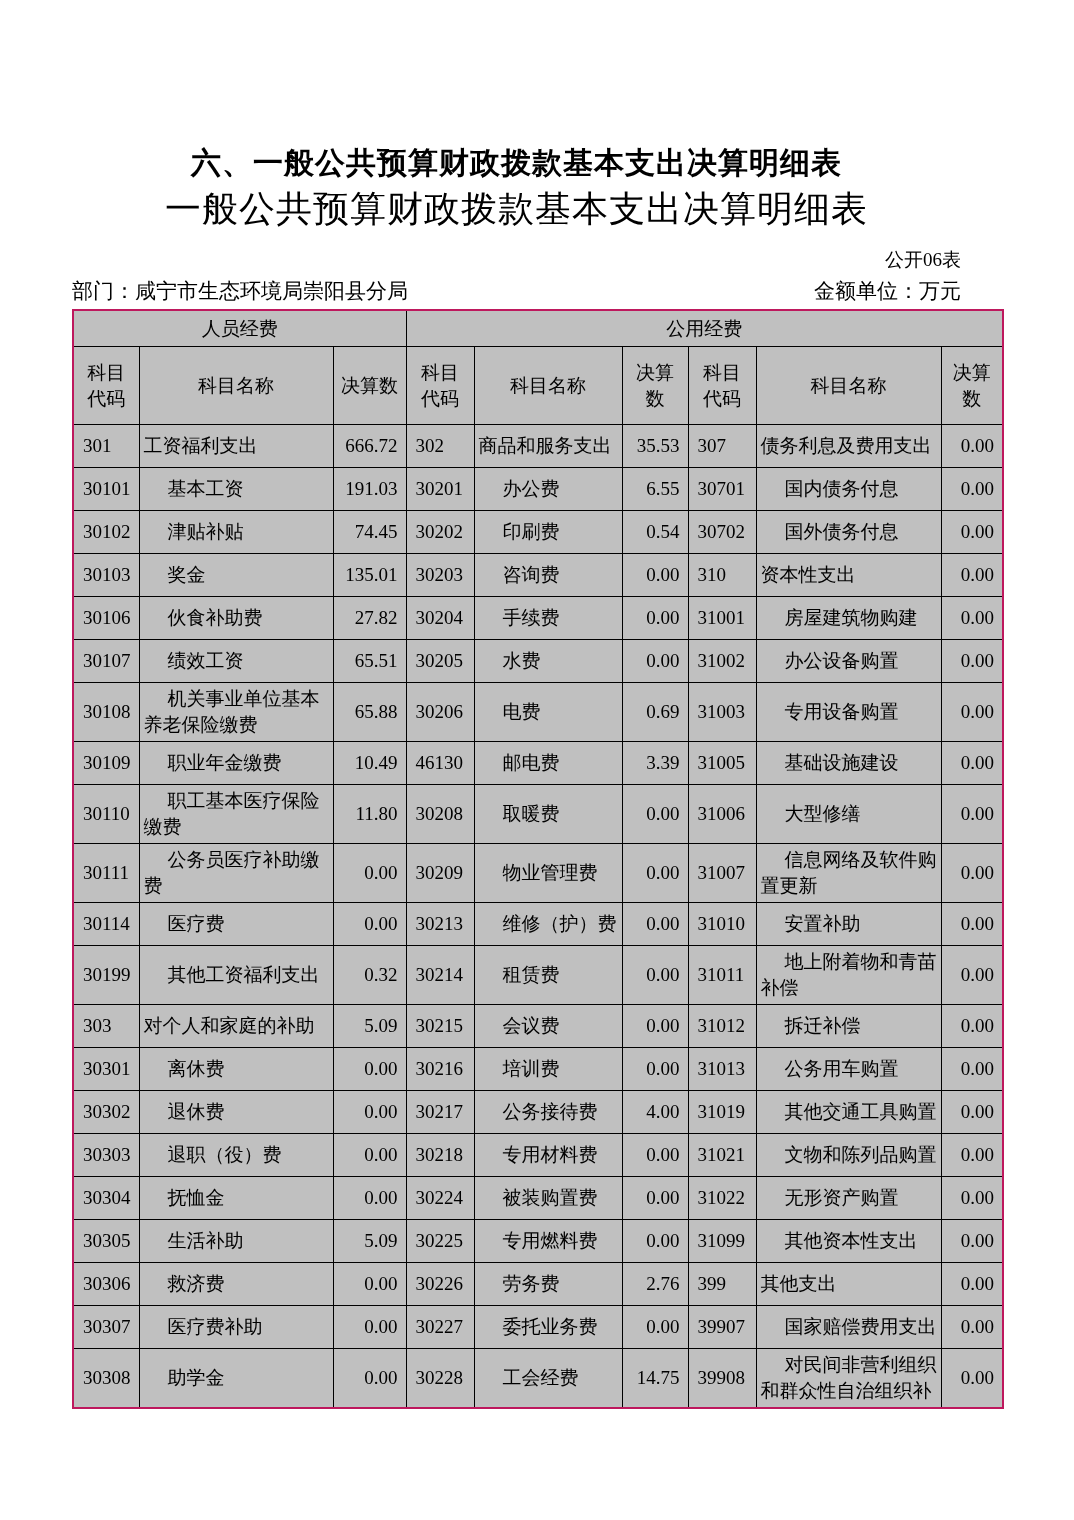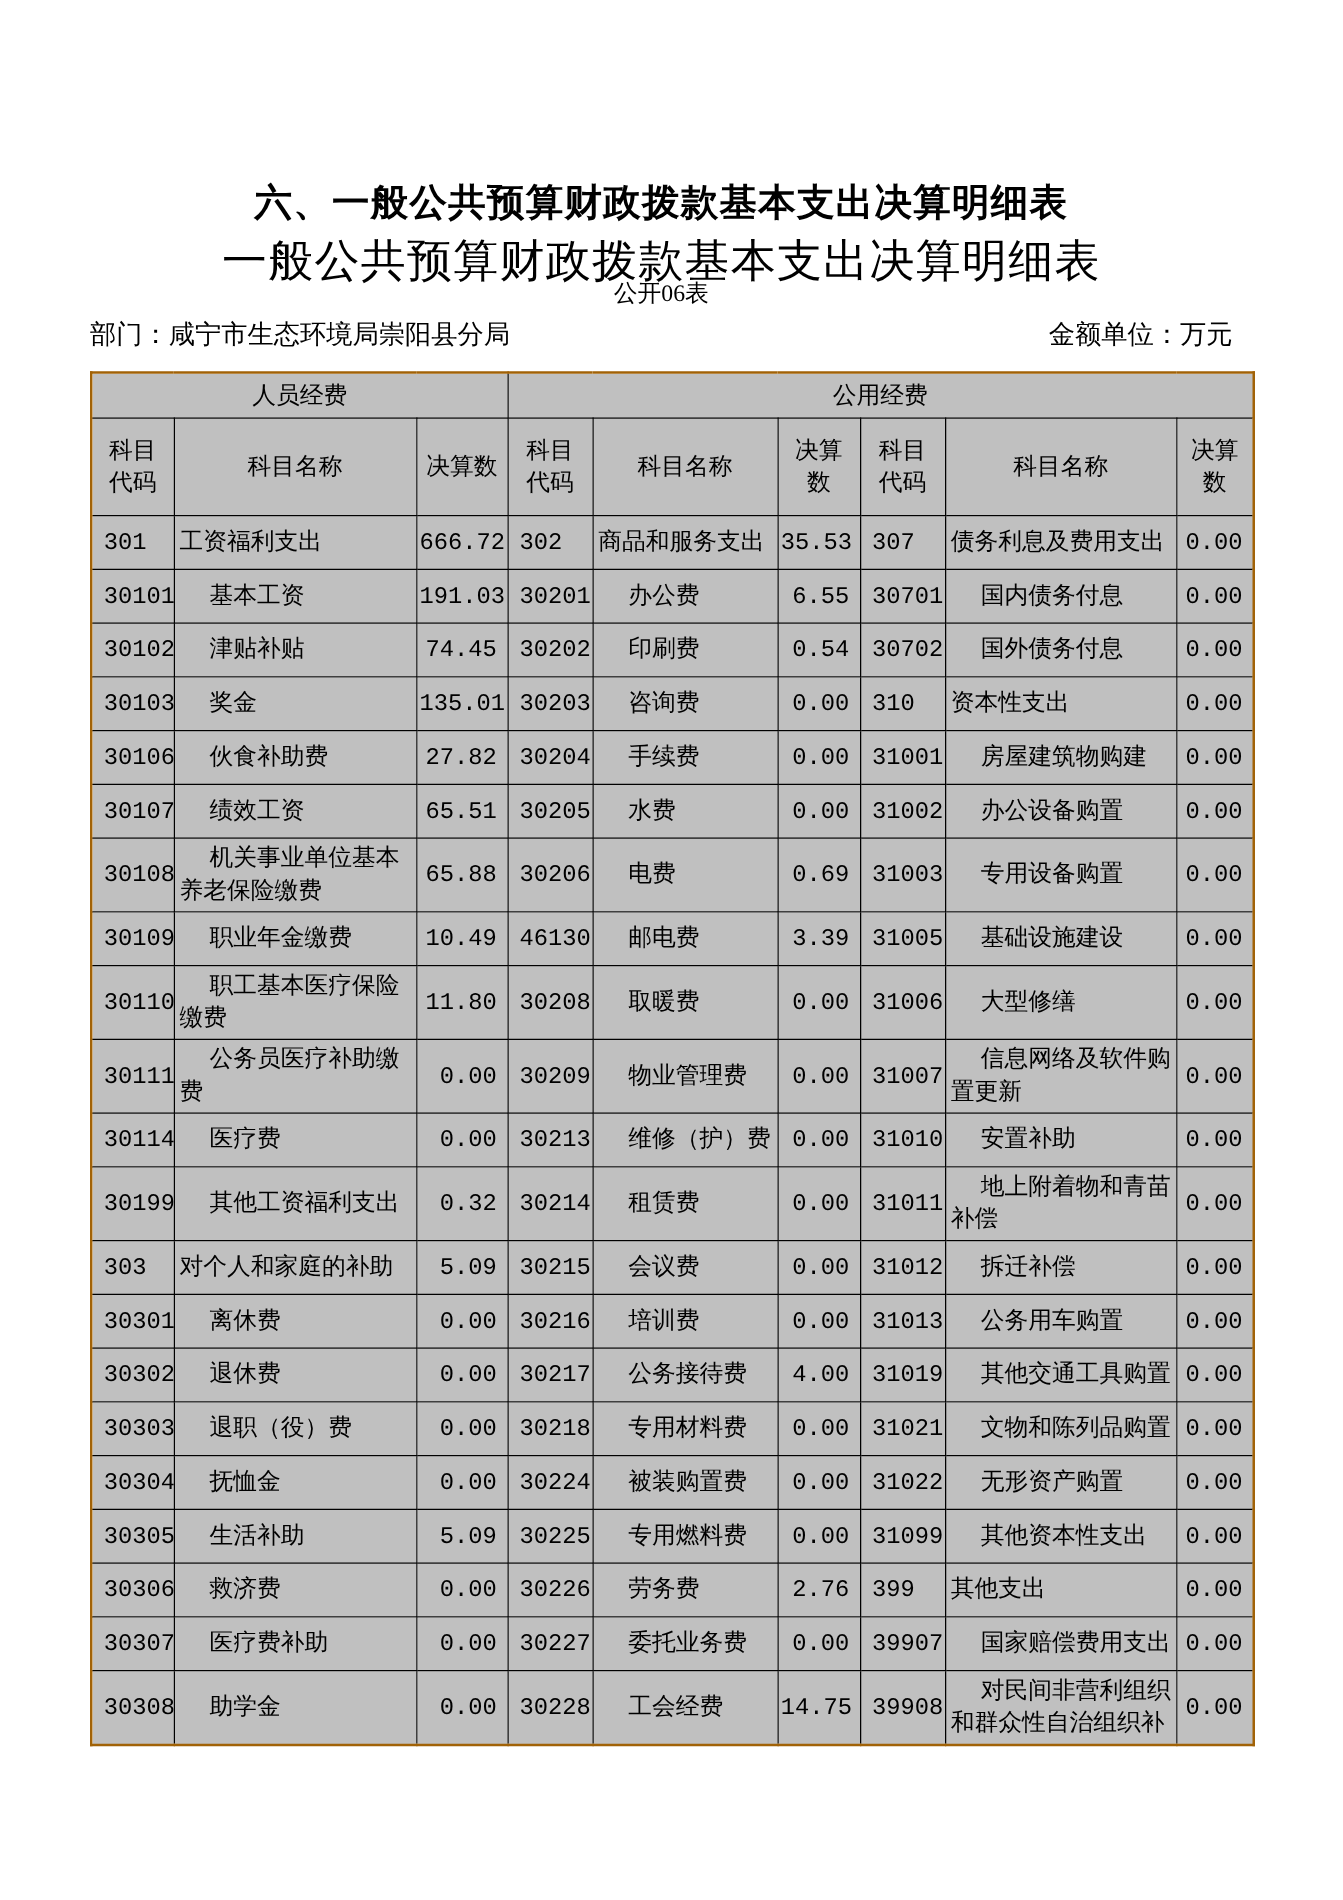--- a/index.html
+++ b/index.html
@@ -6,21 +6,21 @@
     margin: 0;
     padding: 0;
     background: #ffffff;
     color: #000000;
     font-family: "Liberation Serif", "DejaVu Serif", serif;
   }
   .page {
     width: 1074px;
     height: 1520px;
     box-sizing: border-box;
-    padding: 146px 88px 0 72px;
+    padding: 146px 113px 0 72px;
     background: #ffffff;
     position: relative;
     overflow: hidden;
   }
   h1.doc-title {
     margin: 0;
     font-family: "Liberation Sans", "DejaVu Sans", sans-serif;
     font-weight: 700;
     font-size: 30px;
     line-height: 34px;
@@ -29,38 +29,38 @@
   }
   h2.doc-subtitle {
     margin: 14px 0 0 0;
     font-weight: 400;
     font-size: 36px;
     line-height: 30px;
     text-align: center;
     letter-spacing: 1px;
   }
   .table-code {
+    margin-top: 24px;
     font-size: 19px;
     line-height: 24px;
-    text-align: center;
+    text-align: right;
   }
   .meta-line {
     margin-top: 7px;
     font-size: 21px;
     line-height: 24px;
     display: flex;
     justify-content: space-between;
   }
   table.budget {
-    margin-top: 18px;
+    margin-top: 6px;
     width: 930px;
     border-collapse: collapse;
     table-layout: fixed;
-    border: 2px solid #a16207;
-    font-family: Liberation Mono, monospace;
+    border: 2px solid #be185d;
   }
   table.budget th, table.budget td {
     border: 1px solid #000;
     background: #c0c0c0;
     font-size: 19px;
     line-height: 26px;
     vertical-align: middle;
     font-weight: 400;
     overflow: hidden;
   }

